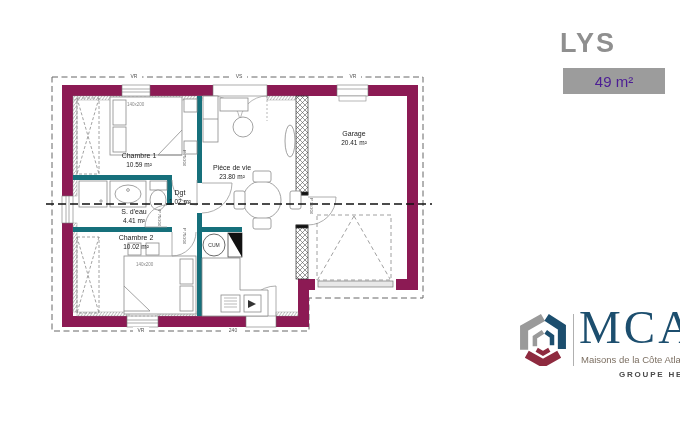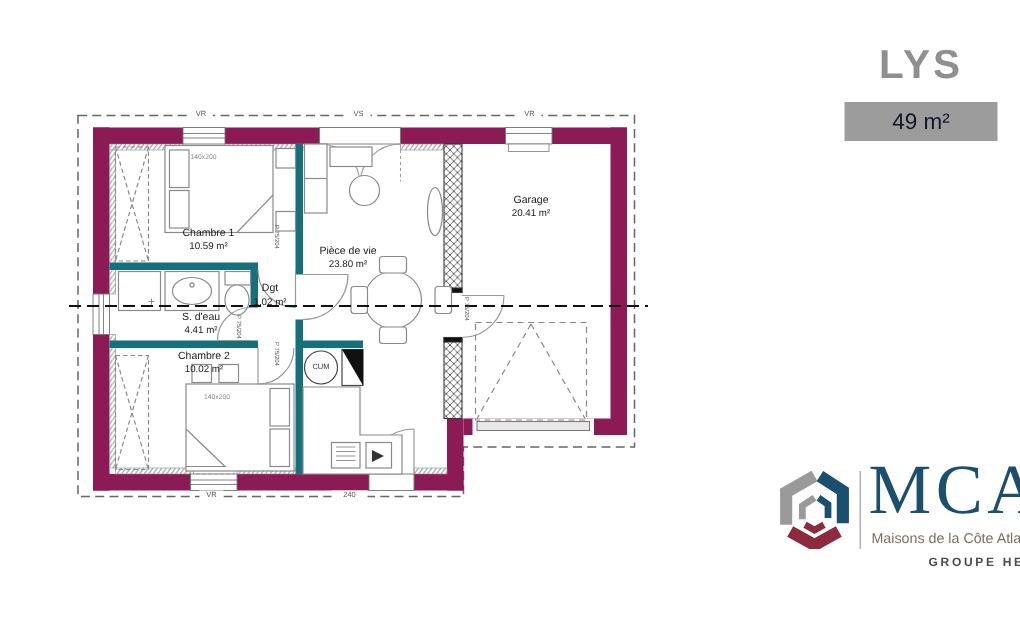--- a/index.html
+++ b/index.html
@@ -1,23 +1,23 @@
 <!DOCTYPE html>
 <html><head>
 <meta charset="utf-8">
 <style>
   html,body{margin:0;padding:0;background:#fff;}
   .page{position:relative;width:680px;height:425px;background:#fff;overflow:hidden;
         font-family:"Liberation Sans", sans-serif;}
   .abs{position:absolute;}
   
-  .model-title{left:560px;top:28px;width:108px;text-align:center;
+  .model-title{left:560px;top:28px;width:108px;
     font-size:27px;font-weight:bold;color:#8f8f8f;letter-spacing:2px;}
   .area-badge{left:563px;top:68px;width:102px;height:26px;background:#9c9c9c;
-    color:#0f172a;font-size:15px;display:flex;align-items:center;justify-content:center;}
+    color:#4c1d95;font-size:15px;display:flex;align-items:center;justify-content:center;}
   
   .room-label{color:#1a1a1a;text-align:center;line-height:8.5px;}
   .room-label .rn{display:block;font-size:7px;}
   .room-label .ra{display:block;font-size:6.5px;}
   .tiny{font-size:5px;color:#555;background:#fff;text-align:center;line-height:7px;}
   .microv{font-size:4px;color:#555;writing-mode:vertical-rl;line-height:4px;}
   .bedsize{font-size:4.5px;color:#888;}
   .cum{font-size:5px;color:#333;text-align:center;width:24px;}
   
   .logo-wrap{left:516px;top:306px;width:170px;height:86px;}

